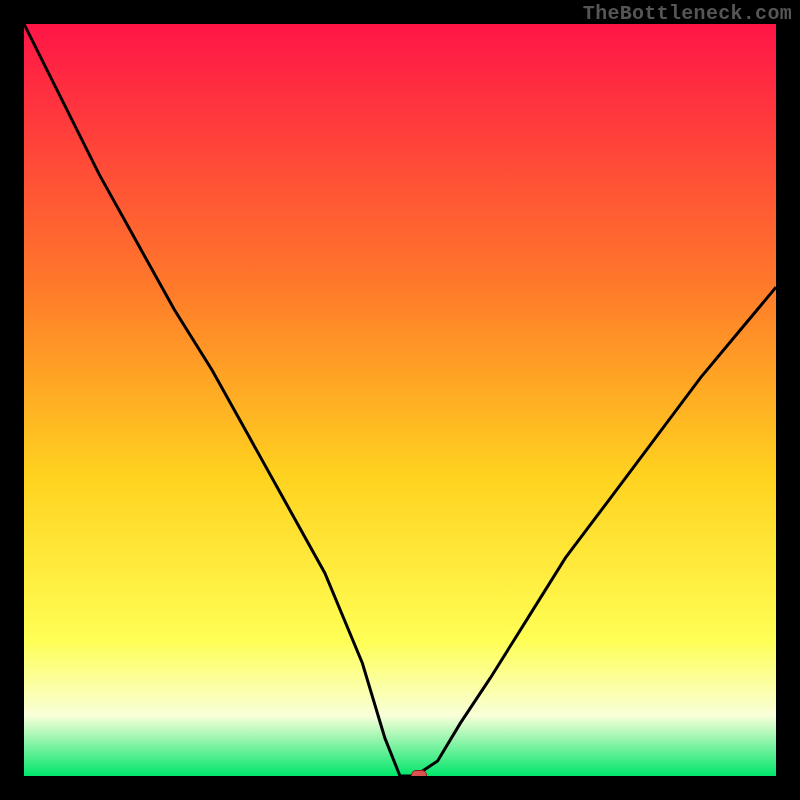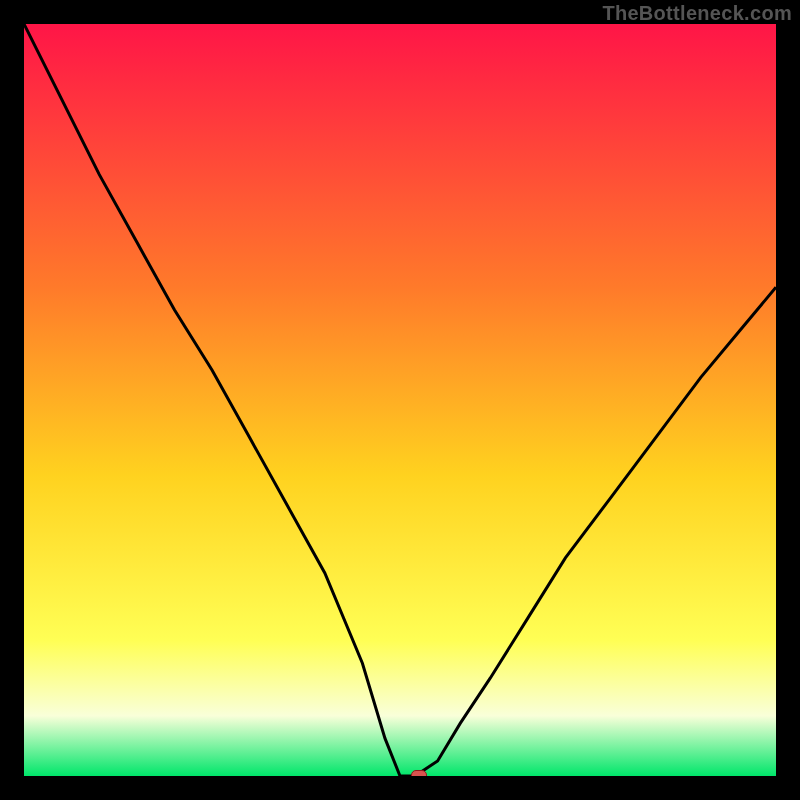--- a/index.html
+++ b/index.html
@@ -7,20 +7,21 @@
     padding: 0;
     width: 800px;
     height: 800px;
     background: #000;
     font-family: Arial, Helvetica, sans-serif;
   }
   .wrap {
     position: relative;
     width: 800px;
     height: 748px;
+    font-family: Liberation Mono, monospace;
   }
   .watermark {
     position: absolute;
     top: 2px;
     right: 8px;
     color: #555;
     font-size: 20px;
     font-weight: 600;
     letter-spacing: 0.3px;
     z-index: 10;

